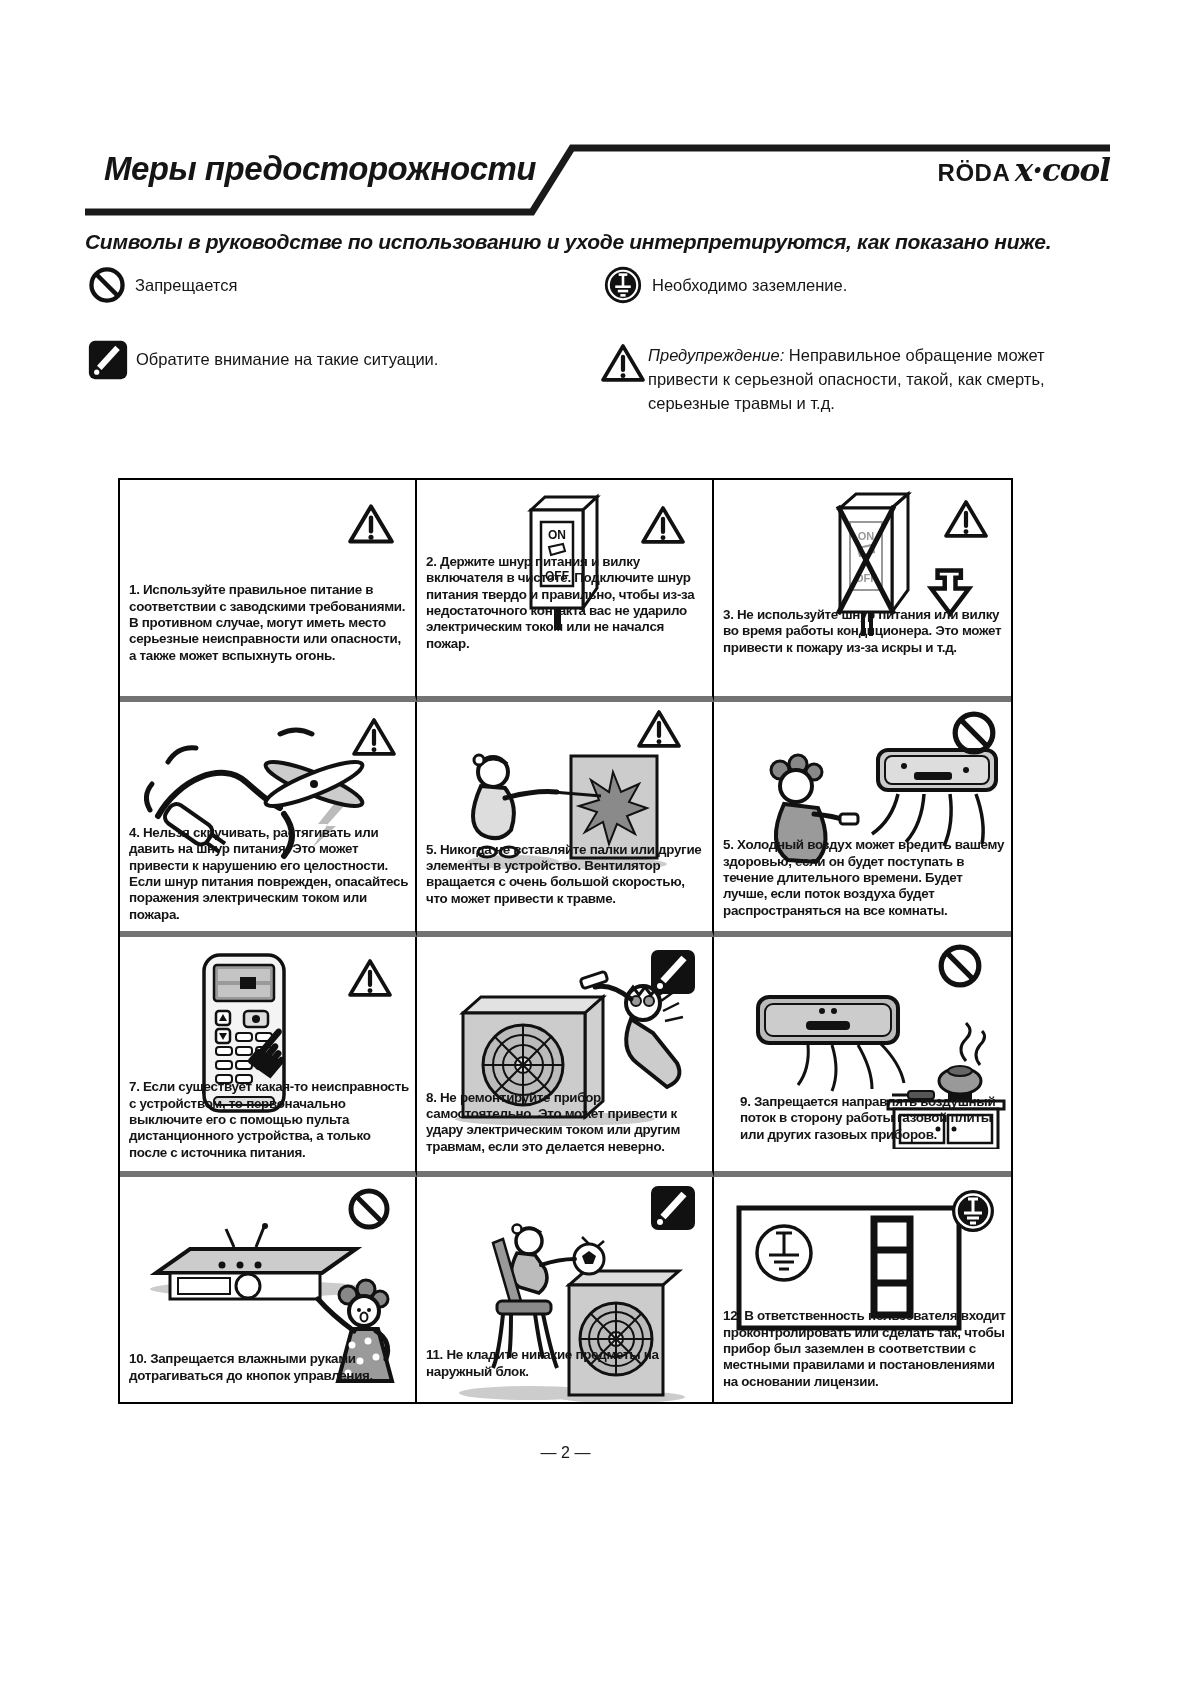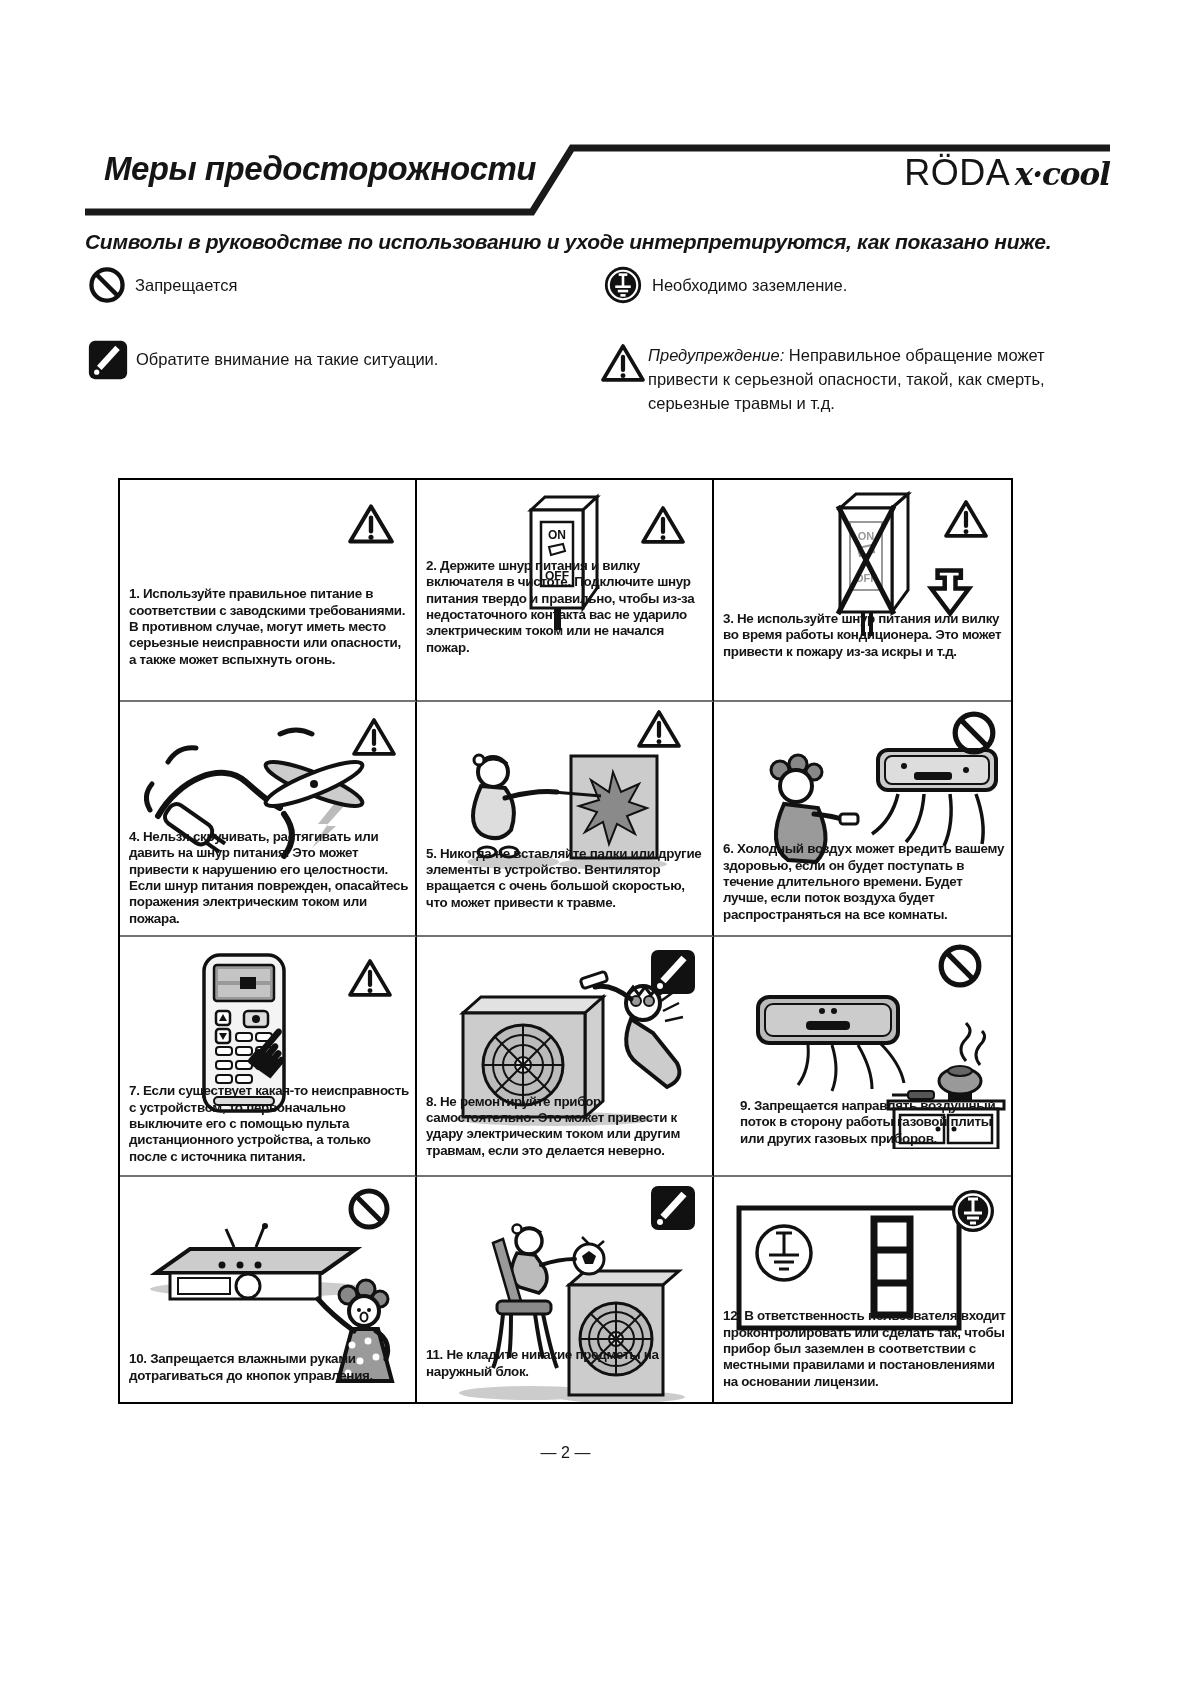--- a/index.html
+++ b/index.html
@@ -4,34 +4,34 @@
 <style>
   html,body{margin:0;padding:0;}
   body{
     width:1190px;height:1684px;position:relative;background:#fff;
     font-family:"Liberation Sans",sans-serif;color:#151515;overflow:hidden;
   }
   .abs{position:absolute;}
   
   .page-title{left:104px;top:150px;font-size:33px;font-weight:bold;font-style:italic;letter-spacing:-0.5px;white-space:nowrap;}
   .brand{left:740px;top:152px;width:370px;text-align:right;white-space:nowrap;}
-  .brand-main{font-size:36px;letter-spacing:0.5px;}
+  .brand-main{font-size:24px;letter-spacing:0.5px;font-weight:bold;}
   .brand-script{font-family:"DejaVu Serif",serif;font-style:italic;font-weight:bold;font-size:31px;letter-spacing:-1px;}
   .subtitle{left:85px;top:230px;width:1040px;font-size:21px;font-weight:bold;font-style:italic;letter-spacing:-0.3px;white-space:nowrap;}
   
   .legend-label{font-size:16.5px;}
   .warn-block{left:648px;top:344px;width:445px;font-size:16.5px;line-height:1.45;}
   .warn-prefix{font-style:italic;}
   
   .grid{
     left:118px;top:478px;border:2px solid #000;display:grid;
     grid-template-columns:297px 297px 297px;
     grid-template-rows:222px 235px 240px 225px;
   }
-  .cell{position:relative;border-right:2px solid #000;border-bottom:2px solid #737373;overflow:hidden;}
+  .cell{position:relative;border-right:2px solid #000;border-bottom:6px solid #737373;overflow:hidden;}
   .cell.lastcol{border-right:none;}
   .cell.lastrow{border-bottom:none;padding-left:38px;}
   .cell p{
     position:absolute;left:9px;right:4px;margin:0;
     font-size:13.4px;line-height:1.22;font-weight:bold;letter-spacing:-0.3px;
   }
   .badge{position:absolute;}
   svg text{font-family:"Liberation Sans",sans-serif;font-weight:bold;}
   .footer{left:118px;top:1444px;width:895px;text-align:center;font-size:16px;}
 </style>
@@ -200,21 +200,21 @@
       <circle cx="86" cy="30" r="8" fill="#888" stroke="#111" stroke-width="3"></circle>
       <circle cx="68" cy="44" r="16" fill="#fff" stroke="#111" stroke-width="4"></circle>
       <path d="M56 62 q-18 40 4 56 l28 2 q18 -18 2 -54 z" fill="#9a9a9a" stroke="#111" stroke-width="4"></path>
       <path d="M86 72 q20 2 30 6" fill="none" stroke="#111" stroke-width="5" stroke-linecap="round"></path>
       <rect x="112" y="72" width="18" height="10" rx="3" fill="#fff" stroke="#111" stroke-width="3"></rect>
     </svg>
     <svg class="badge" style="right:14px;top:8px;" width="46" height="46" viewBox="0 0 44 44">
       <circle cx="22" cy="22" r="18" fill="none" stroke="#111" stroke-width="5"></circle>
       <line x1="10" y1="10" x2="34" y2="34" stroke="#111" stroke-width="5"></line>
     </svg>
-    <p style="bottom:12px;">6. Холодный воздух может вредить вашему здоровью, если он будет поступать в течение длительного времени. Будет лучше, если поток воздуха будет распространяться на все комнаты.</p>
+    <p style="bottom:12px;">5. Холодный воздух может вредить вашему здоровью, если он будет поступать в течение длительного времени. Будет лучше, если поток воздуха будет распространяться на все комнаты.</p>
   </div>
 
   <div class="cell">
     <svg class="badge" style="left:58px;top:14px;" width="150" height="168" viewBox="0 0 150 168">
       <rect x="26" y="4" width="80" height="156" rx="16" fill="#f4f4f4" stroke="#111" stroke-width="3.5"></rect>
       <rect x="36" y="14" width="60" height="36" rx="3" fill="#9a9a9a" stroke="#111" stroke-width="2.5"></rect>
       <rect x="40" y="18" width="52" height="12" fill="#c4c4c4"></rect>
         <rect x="40" y="34" width="52" height="12" fill="#c4c4c4"></rect>
       <rect x="62" y="26" width="16" height="12" fill="#111"></rect>
       <rect x="38" y="60" width="14" height="14" rx="3" fill="#fff" stroke="#111" stroke-width="2.5"></rect>

